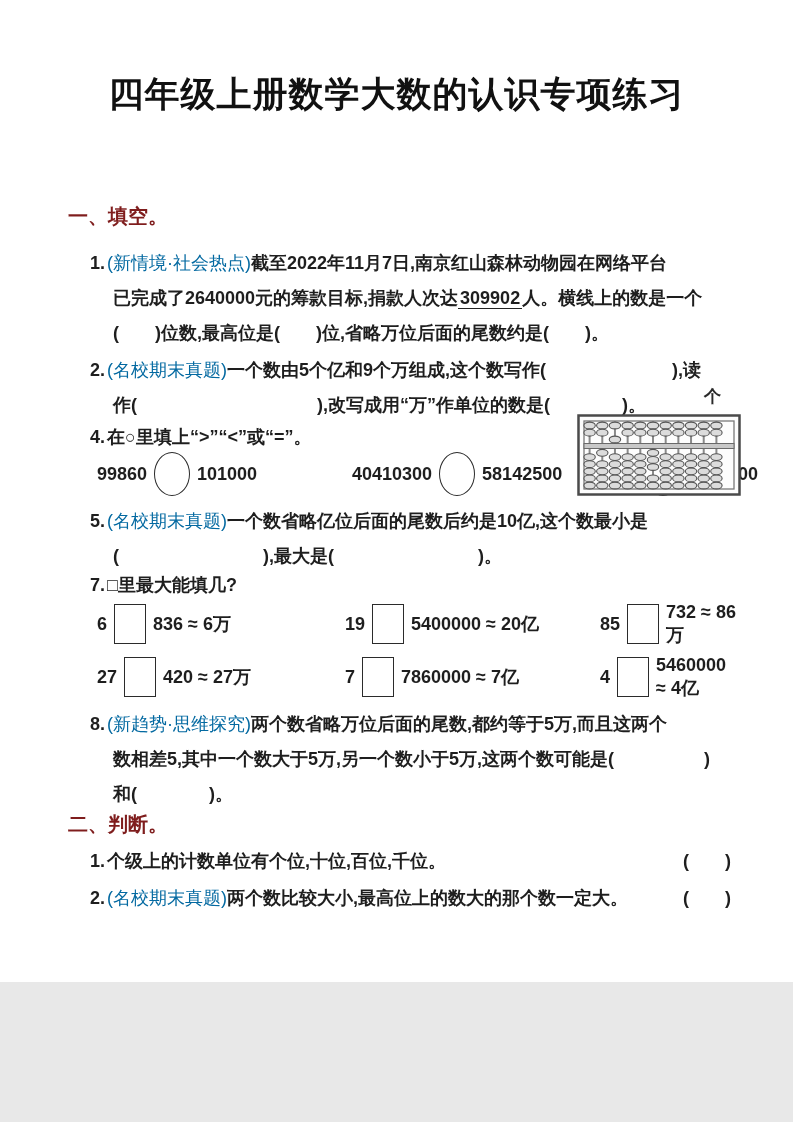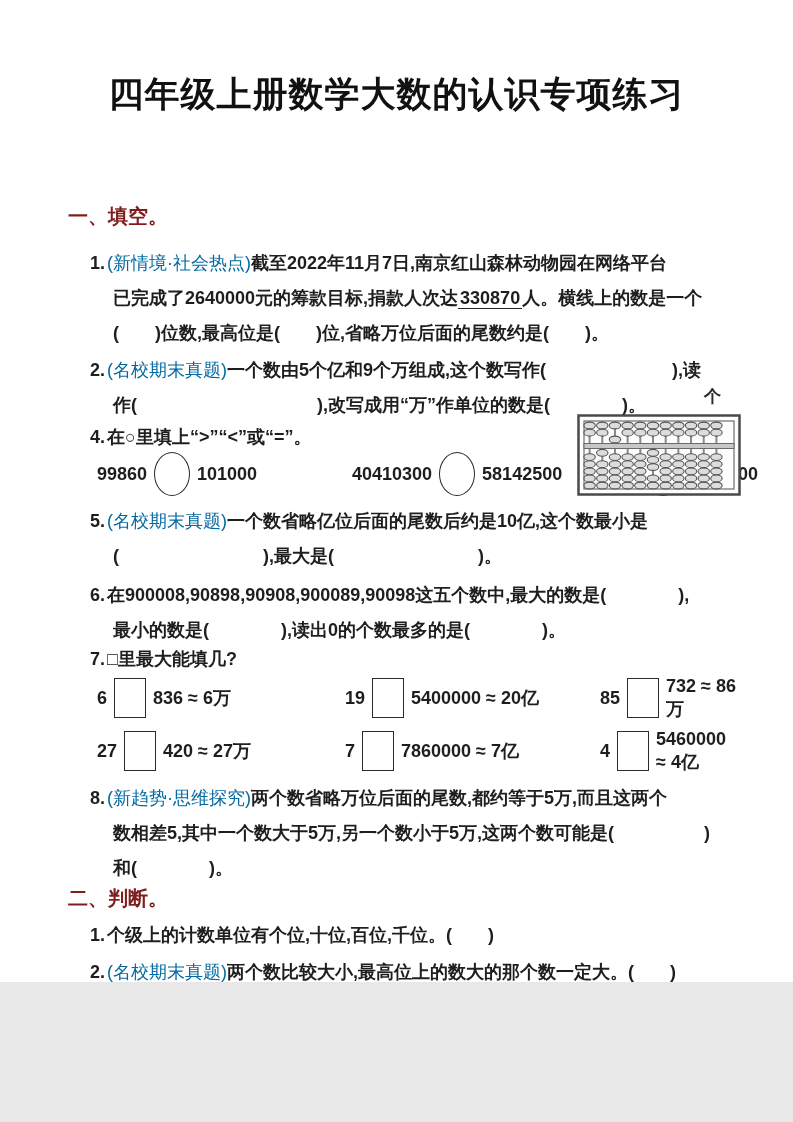--- a/index.html
+++ b/index.html
@@ -59,21 +59,21 @@
     padding-left:29px;align-items:center;height:52px;
   }
   .row7.r1{margin-top:-5px;}
   .row7.r2{margin-top:1px;}
   .fitem{display:flex;align-items:center;font-size:18px;font-weight:700;}
   .box{
     width:30px;height:38px;border:1.6px solid #2b2b2b;margin:0 7px;flex:none;background:#fff;
   }
   .q8{margin-top:4px;}
   .jline{
-    display:flex;justify-content:flex-start;
+    display:flex;justify-content:space-between;
     padding-left:22px;padding-right:6px;
   }
   .j1{margin-top:6px;}
   .j2{margin-top:2px;}
   .jans{font-weight:700;}
   .abacus-wrap{
     position:absolute;left:577px;top:384px;width:164px;
   }
   .abacus-label{
     text-align:right;padding-right:20px;height:30px;
@@ -91,21 +91,21 @@
 <div class="page">
 
   <h1 class="title">四年级上册数学大数的认识专项练习</h1>
 
   <div class="content">
 
     <div class="sec-head first">一、填空。</div>
 
     <div class="question q1">
       <div class="line qline"><span class="qnum">1.</span><span class="tag">(新情境·社会热点)</span><span>截至2022年11月7日,南京红山森林动物园在网络平台</span></div>
-      <div class="line cont"><span>已完成了2640000元的筹款目标,捐款人次达</span><span class="underline">330870</span><span>人。横线上的数是一个</span></div>
+      <div class="line cont"><span>已完成了2640000元的筹款目标,捐款人次达</span><span class="underline">309902</span><span>人。横线上的数是一个</span></div>
       <div class="line cont">(　　)位数,最高位是(　　)位,省略万位后面的尾数约是(　　)。</div>
     </div>
 
     <div class="question q2">
       <div class="line qline"><span class="qnum">2.</span><span class="tag">(名校期末真题)</span><span>一个数由5个亿和9个万组成,这个数写作(　　　　　　　),读</span></div>
       <div class="line cont">作(　　　　　　　　　　),改写成用“万”作单位的数是(　　　　)。</div>
     </div>
 
 
     <div class="question q4h">
@@ -127,24 +127,20 @@
           <span class="circle"></span>
           <span>7080000</span>
         </span>
     </div>
 
     <div class="question q5">
       <div class="line qline"><span class="qnum">5.</span><span class="tag">(名校期末真题)</span><span>一个数省略亿位后面的尾数后约是10亿,这个数最小是</span></div>
       <div class="line cont">(　　　　　　　　),最大是(　　　　　　　　)。</div>
     </div>
 
-    <div class="question q6">
-      <div class="line qline"><span class="qnum">6.</span><span>在900008,90898,90908,900089,90098这五个数中,最大的数是(　　　　),</span></div>
-      <div class="line cont">最小的数是(　　　　),读出0的个数最多的是(　　　　)。</div>
-    </div>
 
     <div class="question q7h">
       <div class="line qline"><span class="qnum">7.</span><span>□里最大能填几?</span></div>
     </div>
     <div class="row7 r1">
       <span class="fitem">
           <span>6</span>
           <span class="box"></span>
           <span>836 ≈ 6万</span>
         </span>

